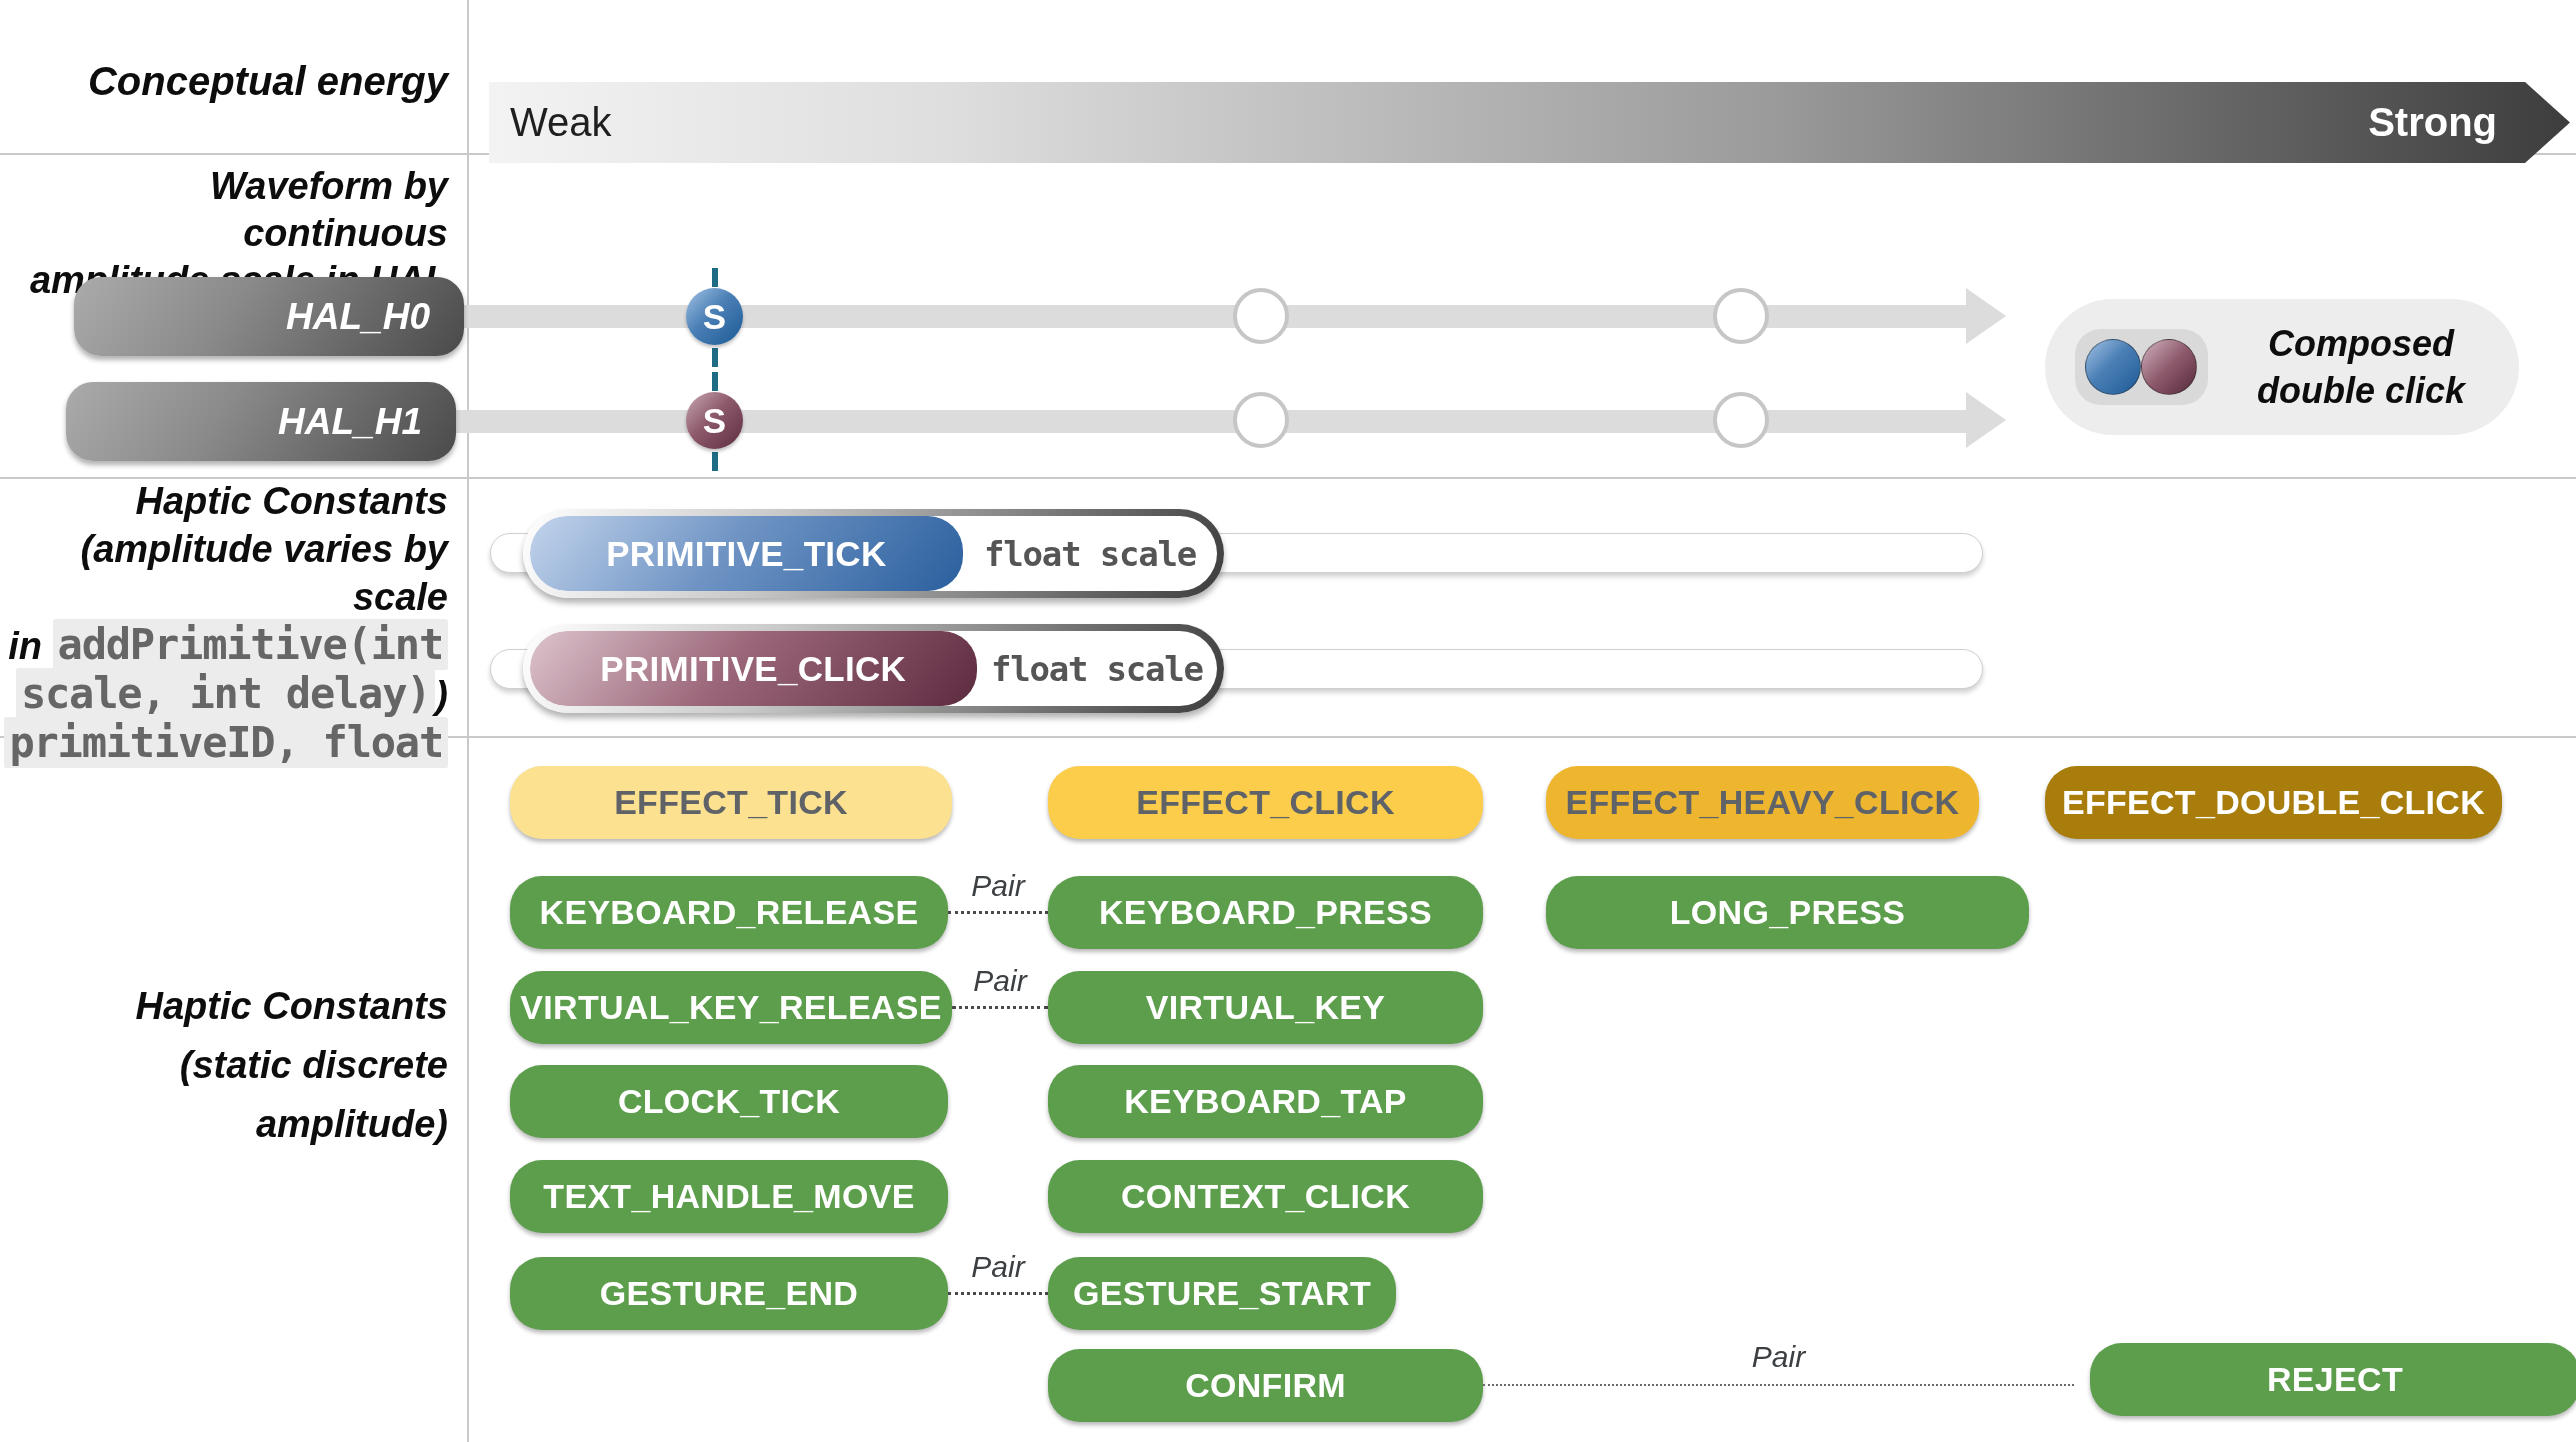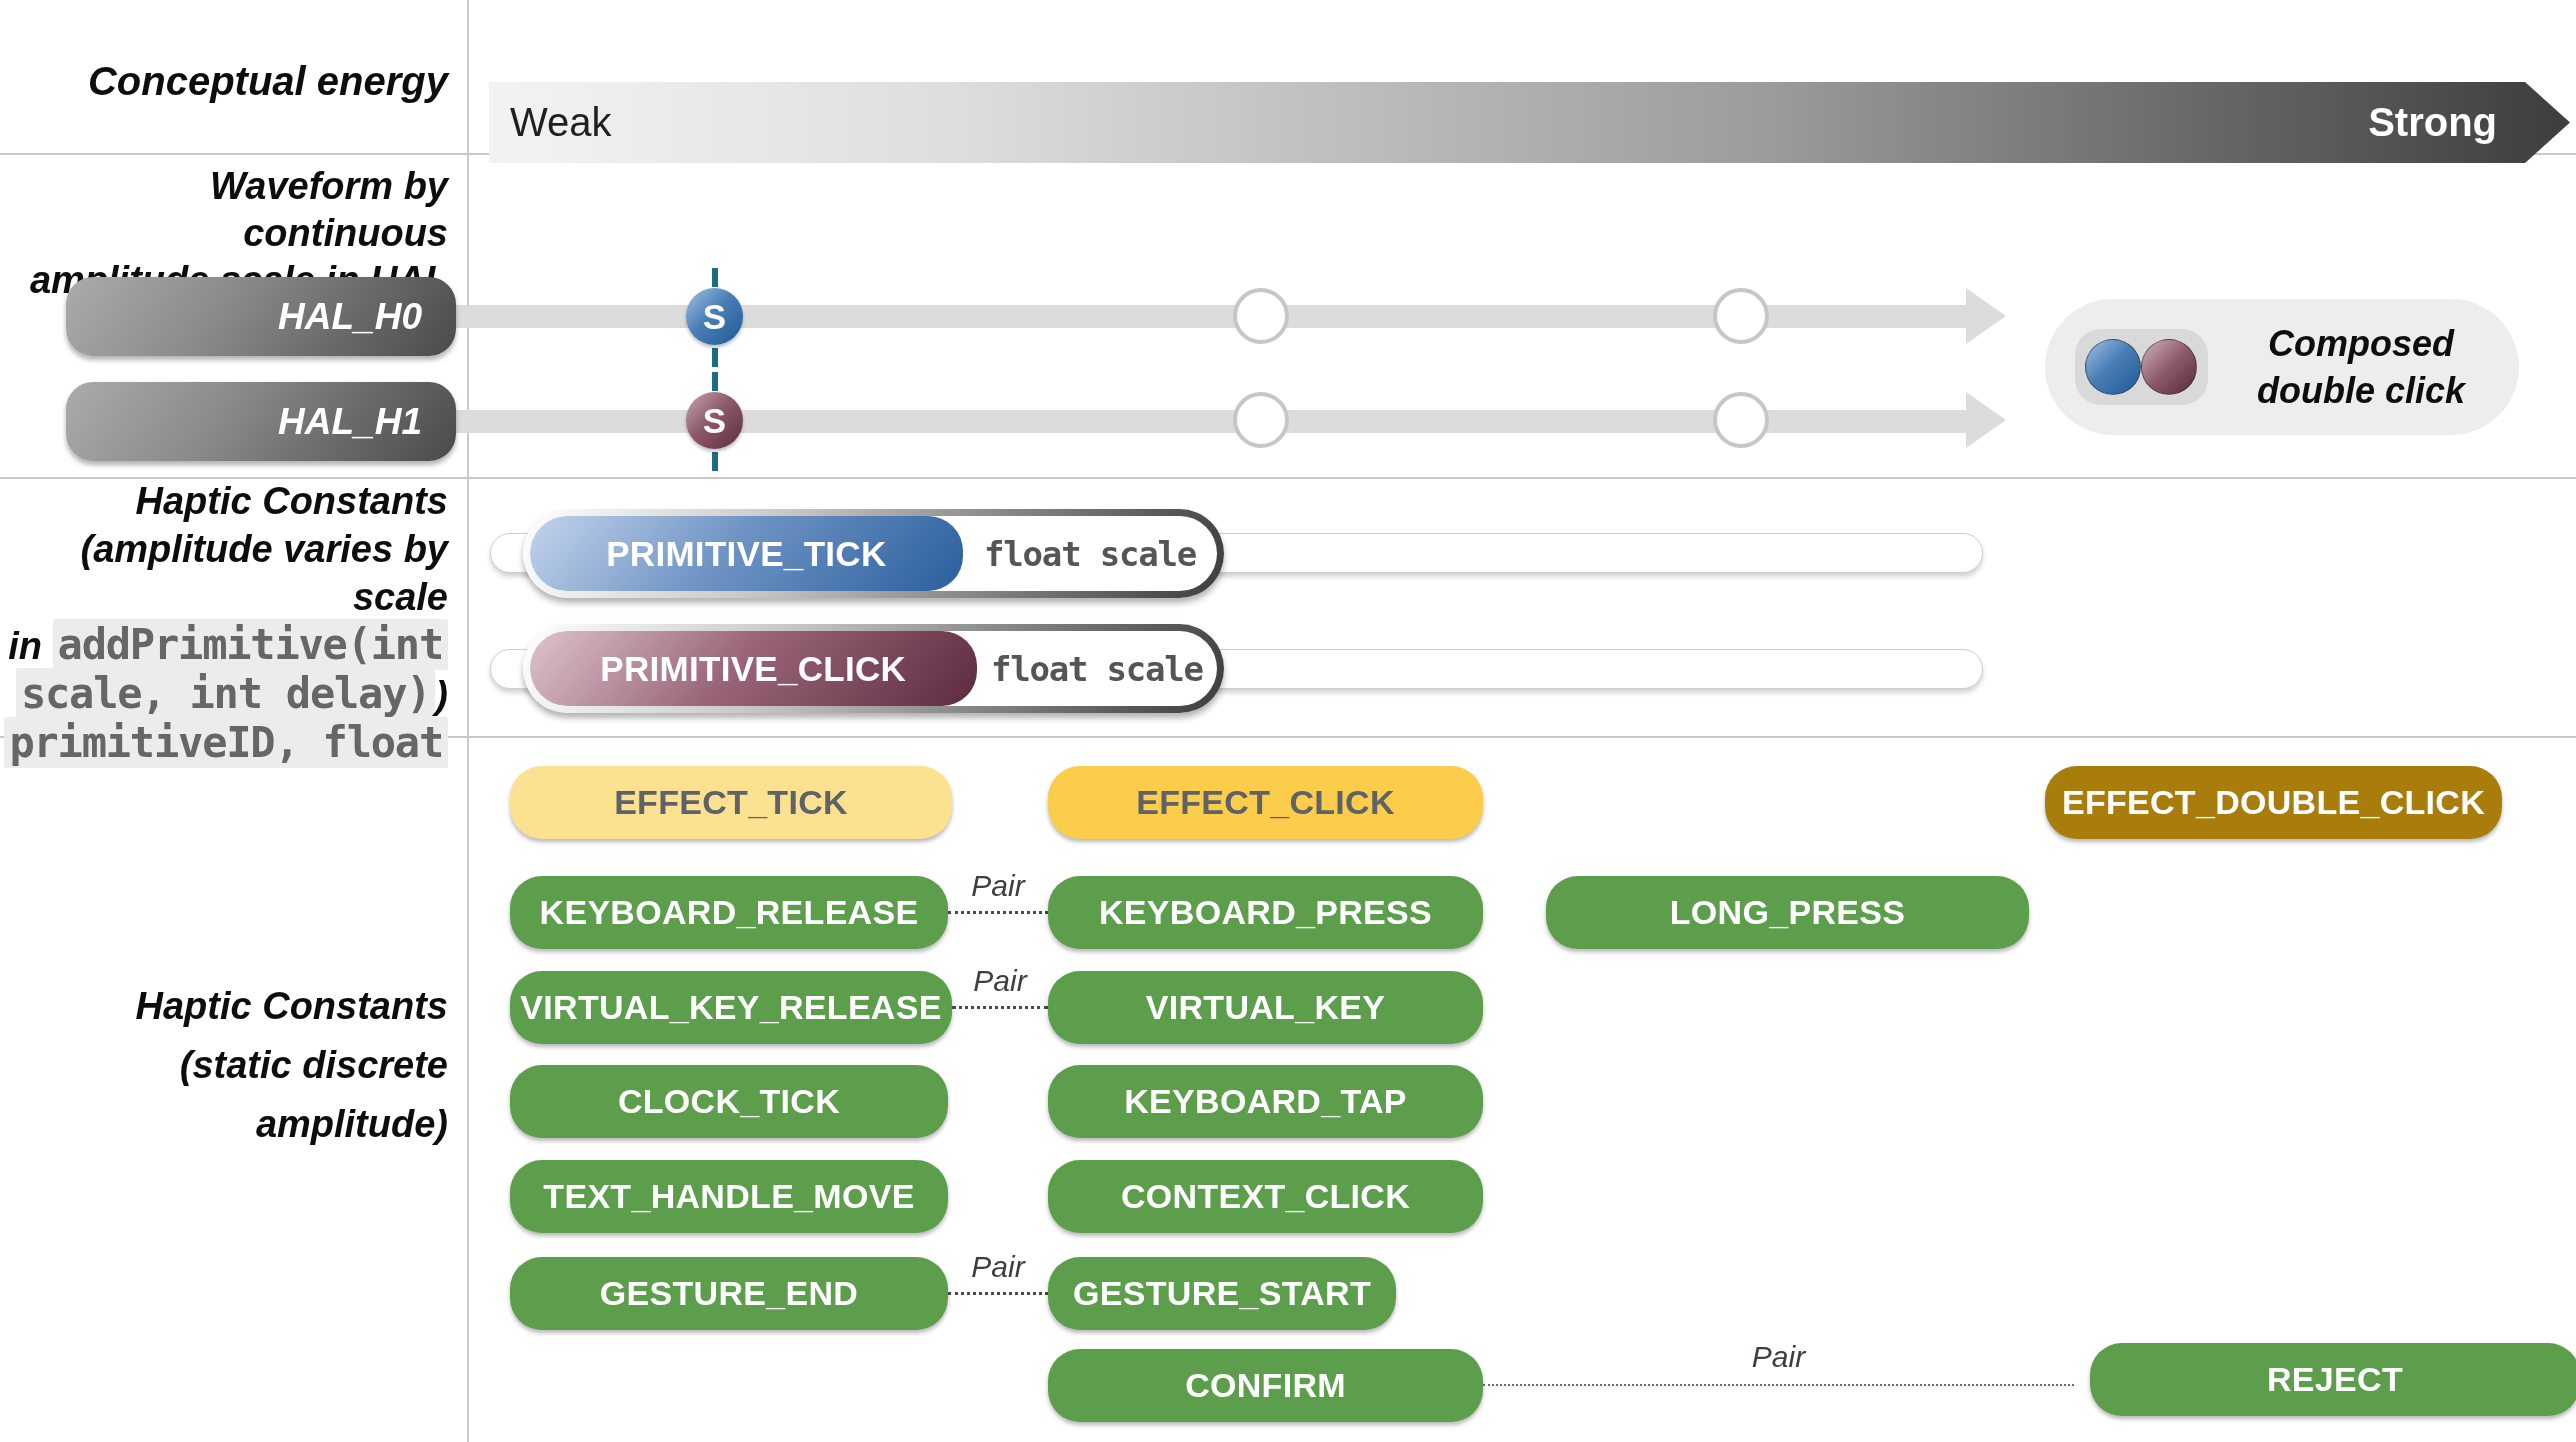--- a/index.html
+++ b/index.html
@@ -113,21 +113,21 @@
     <span class="energy-strong">Strong</span>
   </div>
 
   <div class="side-label" style="top:163px;font-size:38px;line-height:47px;">
     <div>Waveform by continuous</div>
     <div>amplitude scale in HAL</div>
   </div>
 
   <div class="track" style="left:455px;top:305px;width:1515px;"></div>
   <div class="track-arrow" style="left:1966px;top:288px;"></div>
-  <div class="hal-pill" style="top:277px;">HAL_H0</div>
+  <div class="hal-pill" style="top:277px;margin-left:8px;">HAL_H0</div>
   <div class="node" style="left:1233px;top:288px;"></div>
   <div class="node" style="left:1713px;top:288px;"></div>
   <div class="s-dash" style="left:712px;top:268px;"></div>
   <div class="s-dash" style="left:712px;top:348px;"></div>
   <div class="s-circle s-blue" style="left:686px;top:288px;">S</div>
 
   <div class="track" style="left:455px;top:410px;width:1515px;"></div>
   <div class="track-arrow" style="left:1966px;top:392px;"></div>
   <div class="hal-pill" style="top:382px;">HAL_H1</div>
   <div class="node" style="left:1233px;top:392px;"></div>
@@ -179,20 +179,21 @@
   </div>
 
   <div class="side-label" style="top:977px;font-size:38px;line-height:59px;">
     <div>Haptic Constants</div>
     <div>(static discrete</div>
     <div>amplitude)</div>
   </div>
 
   <div class="cpill c-yellow1" style="left:510px;top:766px;width:442px;">EFFECT_TICK</div>
   <div class="cpill c-yellow2" style="left:1048px;top:766px;width:435px;">EFFECT_CLICK</div>
+  <div class="cpill c-amber" style="left:1546px;top:766px;width:433px;">EFFECT_HEAVY_CLICK</div>
   <div class="cpill c-gold" style="left:2045px;top:766px;width:457px;">EFFECT_DOUBLE_CLICK</div>
 
   <div class="cpill c-green" style="left:510px;top:876px;width:438px;">KEYBOARD_RELEASE</div>
   <div class="pair-label" style="left:948px;top:869px;width:100px;">Pair</div>
   <div class="pair-line" style="left:948px;top:911px;width:100px;"></div>
   <div class="cpill c-green" style="left:1048px;top:876px;width:435px;">KEYBOARD_PRESS</div>
   <div class="cpill c-green" style="left:1546px;top:876px;width:483px;">LONG_PRESS</div>
 
   <div class="cpill c-green" style="left:510px;top:971px;width:442px;">VIRTUAL_KEY_RELEASE</div>
   <div class="pair-label" style="left:952px;top:964px;width:96px;">Pair</div>

